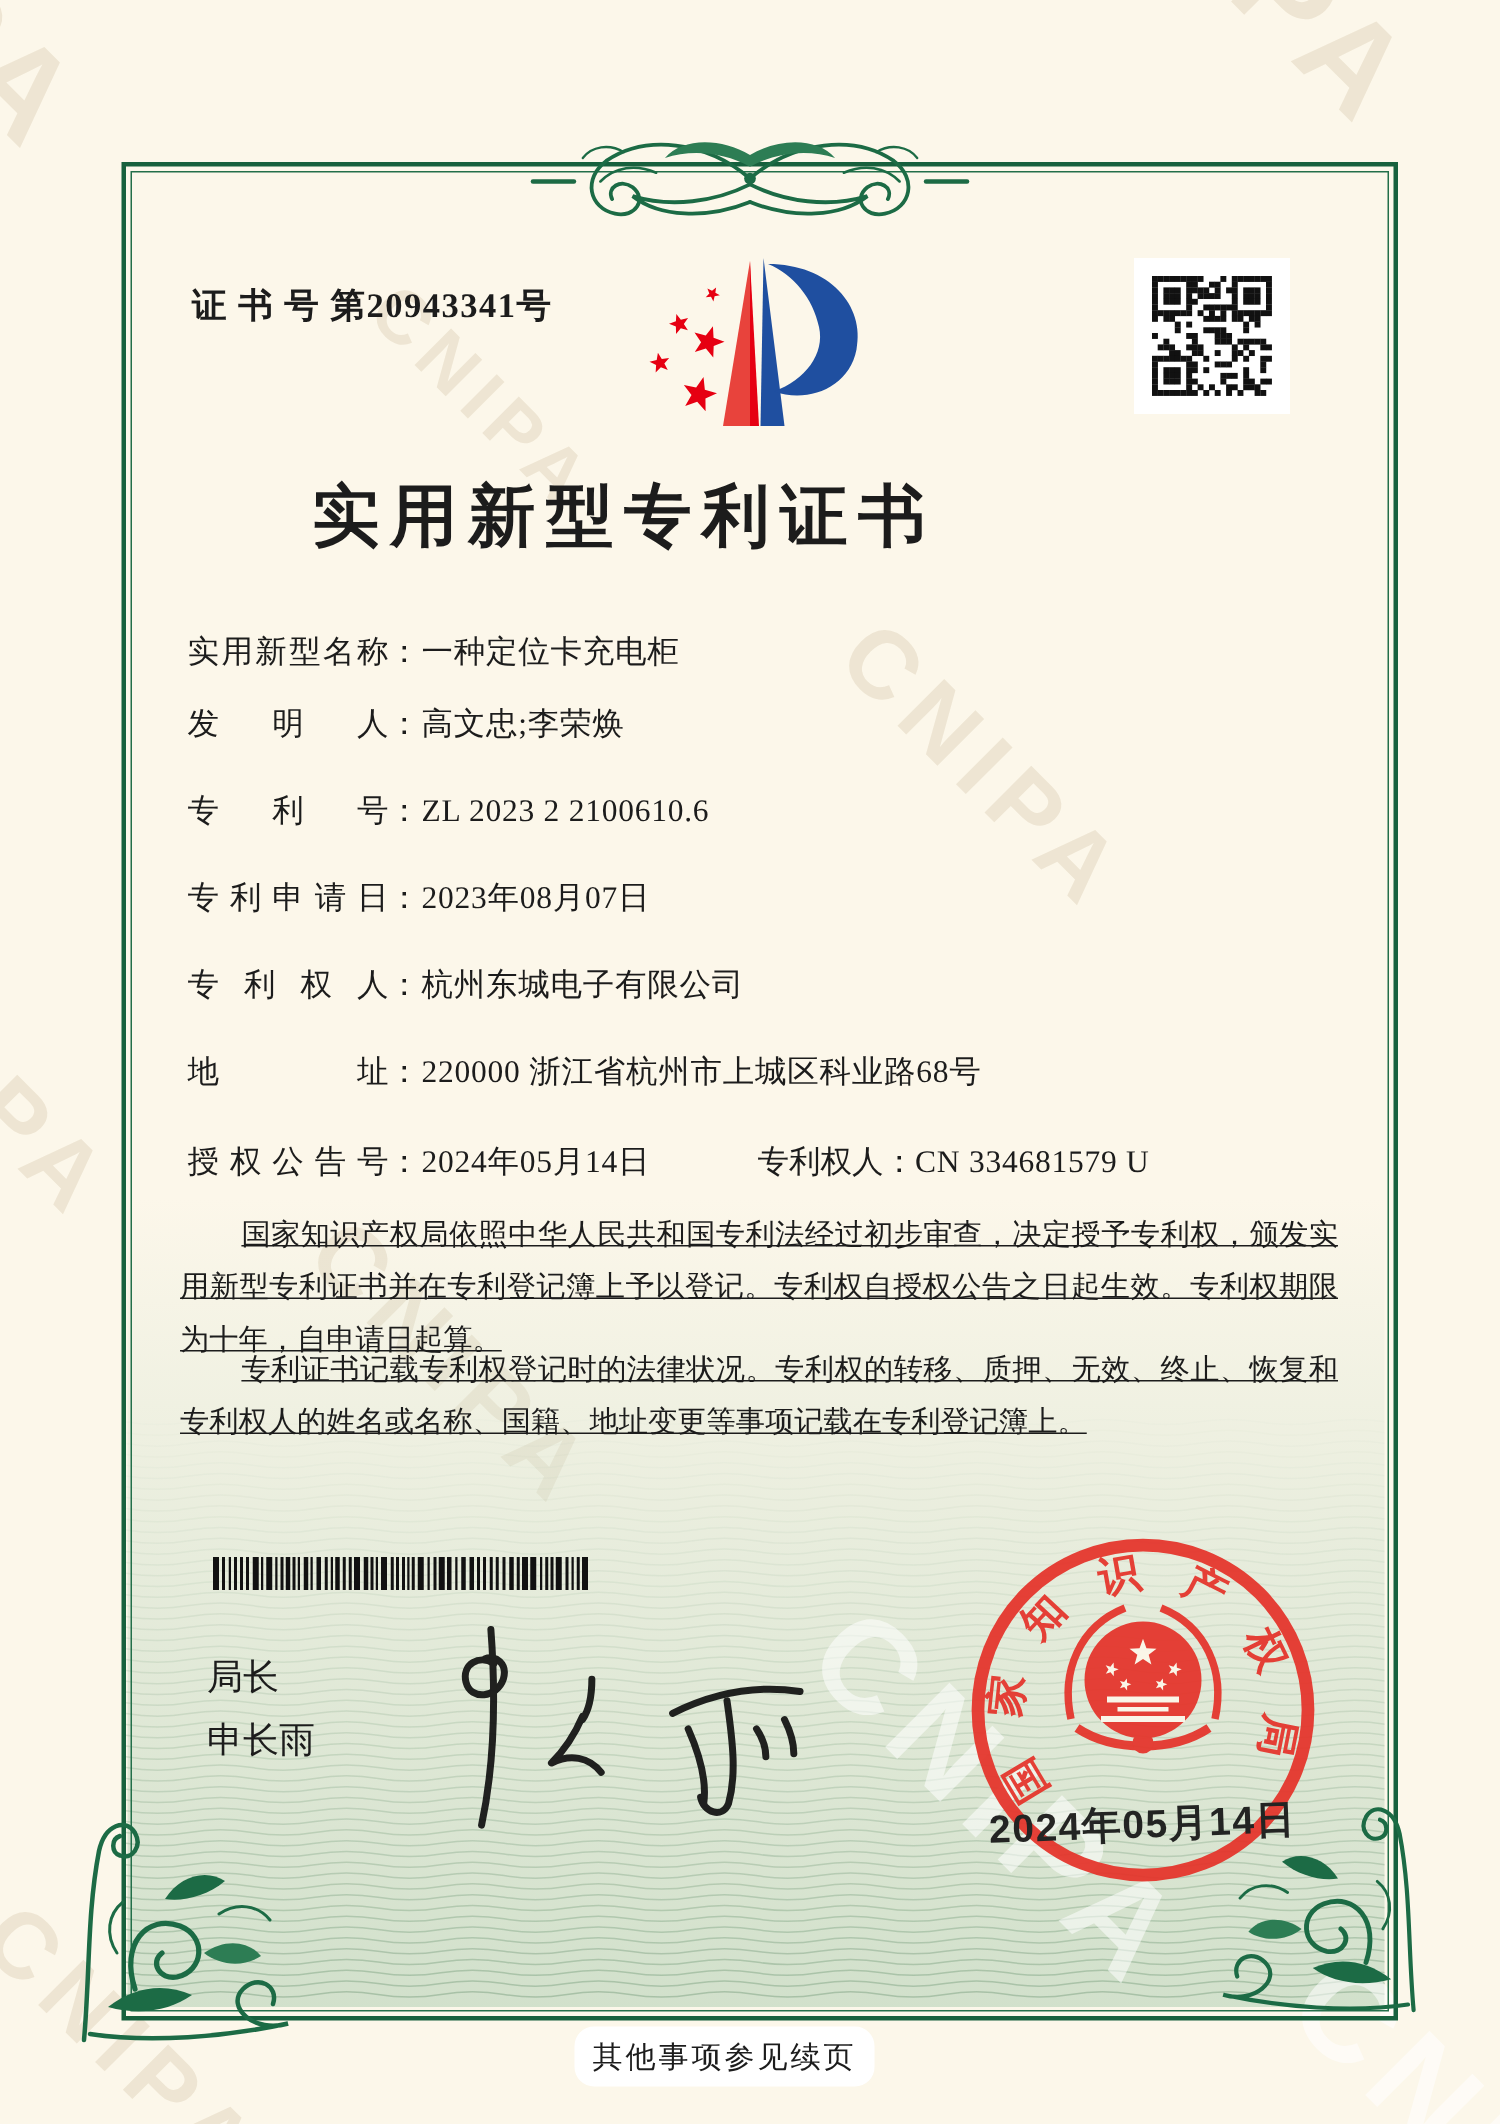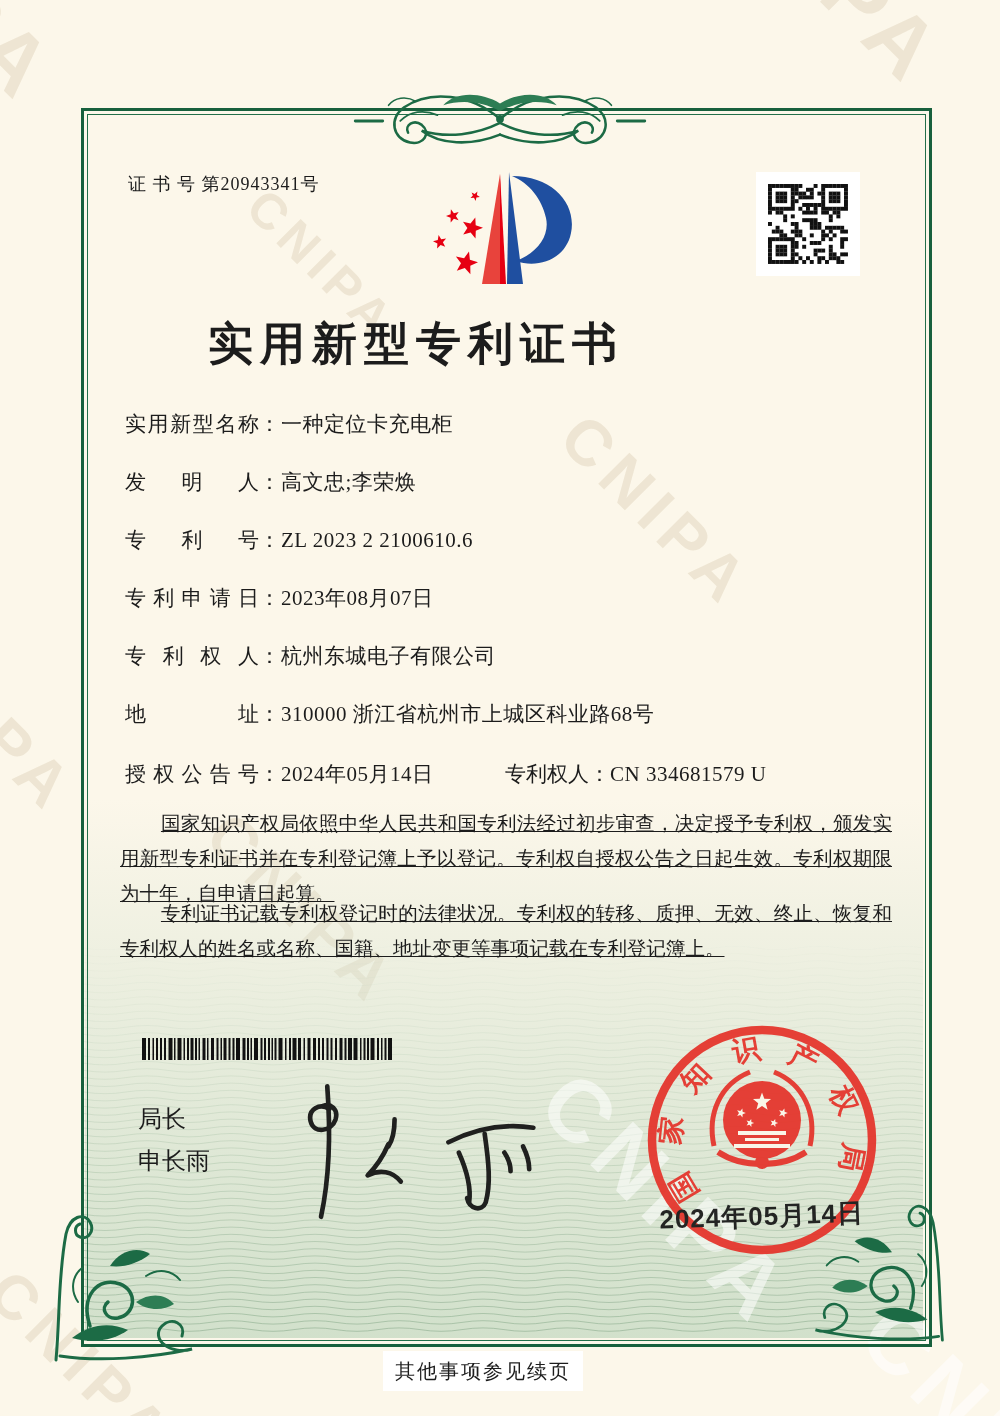--- a/index.html
+++ b/index.html
@@ -13,42 +13,42 @@
   
   .greenzone{position:absolute;left:85px;top:112px;width:838px;height:1226px;z-index:2;
       background:linear-gradient(180deg,rgba(220,232,216,0) 56%,rgba(213,227,208,0.55) 76%,rgba(205,222,200,0.9) 100%);}
   #waves{position:absolute;left:84px;top:944px;z-index:2;}
   
   .frame{position:absolute;left:81px;top:108px;width:845px;height:1233px;
          border:3px solid #17603d;z-index:4;pointer-events:none;}
   .frame-inner{position:absolute;left:3px;top:3px;right:3px;bottom:3px;border:1px solid #236f4a;}
   .orn{position:absolute;z-index:4;pointer-events:none;}
   
-  .cert-no{position:absolute;left:128px;top:172px;font-size:18px;letter-spacing:1px;z-index:5;}
+  .cert-no{position:absolute;left:128px;top:188px;font-size:23px;letter-spacing:1px;z-index:5;font-weight:bold;}
   #logo{position:absolute;left:420px;top:166px;z-index:5;}
   #qrsvg{position:absolute;left:756px;top:172px;z-index:5;}
   .title{position:absolute;left:81px;top:314px;width:670px;text-align:center;
          font-size:45px;font-weight:bold;letter-spacing:7px;z-index:5;}
   .fields{position:absolute;left:125px;top:402px;width:790px;z-index:5;font-size:21px;}
   .frow{position:absolute;left:0;width:790px;white-space:nowrap;}
   .flabel{display:inline-block;width:134px;text-align:justify;text-align-last:justify;}
   .fcolon{display:inline-block;width:22px;}
   .fval{letter-spacing:0.5px;}
   .g2{position:absolute;left:380px;top:0;}
   .legal{position:absolute;left:120px;width:772px;margin:0;text-align:justify;
          font-size:19.5px;line-height:35px;text-indent:2.1em;z-index:5;text-decoration:underline;}
   #barcode{position:absolute;left:140px;top:1036px;z-index:5;}
   .signer{position:absolute;left:138px;top:1098px;z-index:5;
           font-family:"Liberation Sans","DejaVu Sans",sans-serif;font-size:24px;line-height:42px;}
   #signature{position:absolute;left:272px;top:1078px;z-index:5;}
   #seal{position:absolute;left:635px;top:1018px;z-index:6;opacity:0.93;}
   .pageno{position:absolute;left:81px;top:1294px;width:845px;text-align:center;font-size:18px;z-index:5;}
   .contnote{position:absolute;left:383px;top:1351px;width:200px;height:40px;background:#ffffff;
             z-index:5;display:flex;align-items:center;justify-content:center;
-            font-size:20px;letter-spacing:2px;}
+            font-size:20px;letter-spacing:2px;border-radius:13px;}
 </style>
 </head>
 <body>
 
 <div class="page">
 
   <span class="wm" style="left:-140px;top:-165px;font-size:86px;">CNIPA</span>
   <span class="wm" style="left:748px;top:-182px;font-size:86px;">CNIPA</span>
   <span class="wm" style="left:276px;top:178px;font-size:50px;letter-spacing:7px;">CNIPA</span>
   <span class="wm" style="left:598px;top:400px;font-size:64px;">CNIPA</span>
@@ -393,26 +393,26 @@
         <rect x="61.4" y="88.0" width="3.9499999999999997" height="3.9499999999999997"></rect>
         <rect x="69.0" y="88.0" width="3.9499999999999997" height="3.9499999999999997"></rect>
         <rect x="80.4" y="88.0" width="3.9499999999999997" height="3.9499999999999997"></rect>
         <rect x="84.2" y="88.0" width="3.9499999999999997" height="3.9499999999999997"></rect>
       </g>
   </svg>
 
   <div class="title">实用新型专利证书</div>
 
   <div class="fields">
-    <div class="frow" style="top:8px"><span class="flabel">实用新型名称</span><span class="fcolon">：</span><span class="fval">一种定位卡充电柜</span></div>
+    <div class="frow" style="top:18px"><span class="flabel">实用新型名称</span><span class="fcolon">：</span><span class="fval">一种定位卡充电柜</span></div>
     <div class="frow" style="top:66px"><span class="flabel">发明人</span><span class="fcolon">：</span><span class="fval">高文忠;李荣焕</span></div>
     <div class="frow" style="top:124px"><span class="flabel">专利号</span><span class="fcolon">：</span><span class="fval">ZL 2023 2 2100610.6</span></div>
     <div class="frow" style="top:182px"><span class="flabel">专利申请日</span><span class="fcolon">：</span><span class="fval">2023年08月07日</span></div>
     <div class="frow" style="top:240px"><span class="flabel">专利权人</span><span class="fcolon">：</span><span class="fval">杭州东城电子有限公司</span></div>
-    <div class="frow" style="top:298px"><span class="flabel">地址</span><span class="fcolon">：</span><span class="fval">310000 浙江省杭州市上城区科业路68号</span></div>
+    <div class="frow" style="top:298px"><span class="flabel">地址</span><span class="fcolon">：</span><span class="fval">220000 浙江省杭州市上城区科业路68号</span></div>
     <div class="frow" style="top:358px">
       <span class="flabel">授权公告号</span><span class="fcolon">：</span><span class="fval">2024年05月14日</span>
       <span class="g2"><span>专利权人</span><span>：</span><span class="fval">CN 334681579 U</span></span>
     </div>
   </div>
 
   <p class="legal" style="top:806px">国家知识产权局依照中华人民共和国专利法经过初步审查，决定授予专利权，颁发实用新型专利证书并在专利登记簿上予以登记。专利权自授权公告之日起生效。专利权期限为十年，自申请日起算。</p>
   <p class="legal" style="top:896px">专利证书记载专利权登记时的法律状况。专利权的转移、质押、无效、终止、恢复和专利权人的姓名或名称、国籍、地址变更等事项记载在专利登记簿上。</p>
 
   <svg id="barcode" width="260" height="26" viewBox="0 0 260 26">

